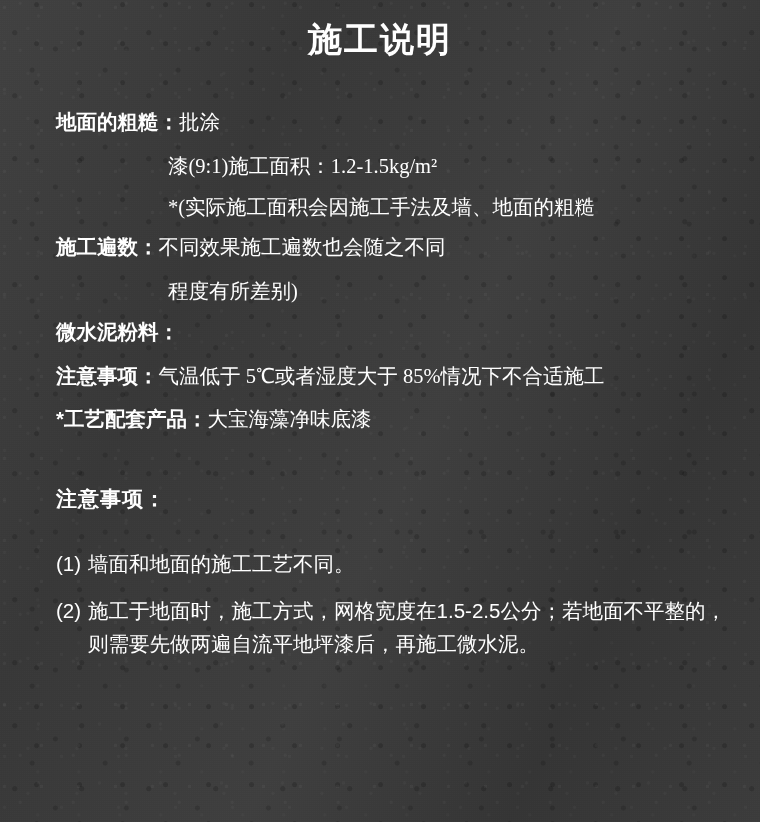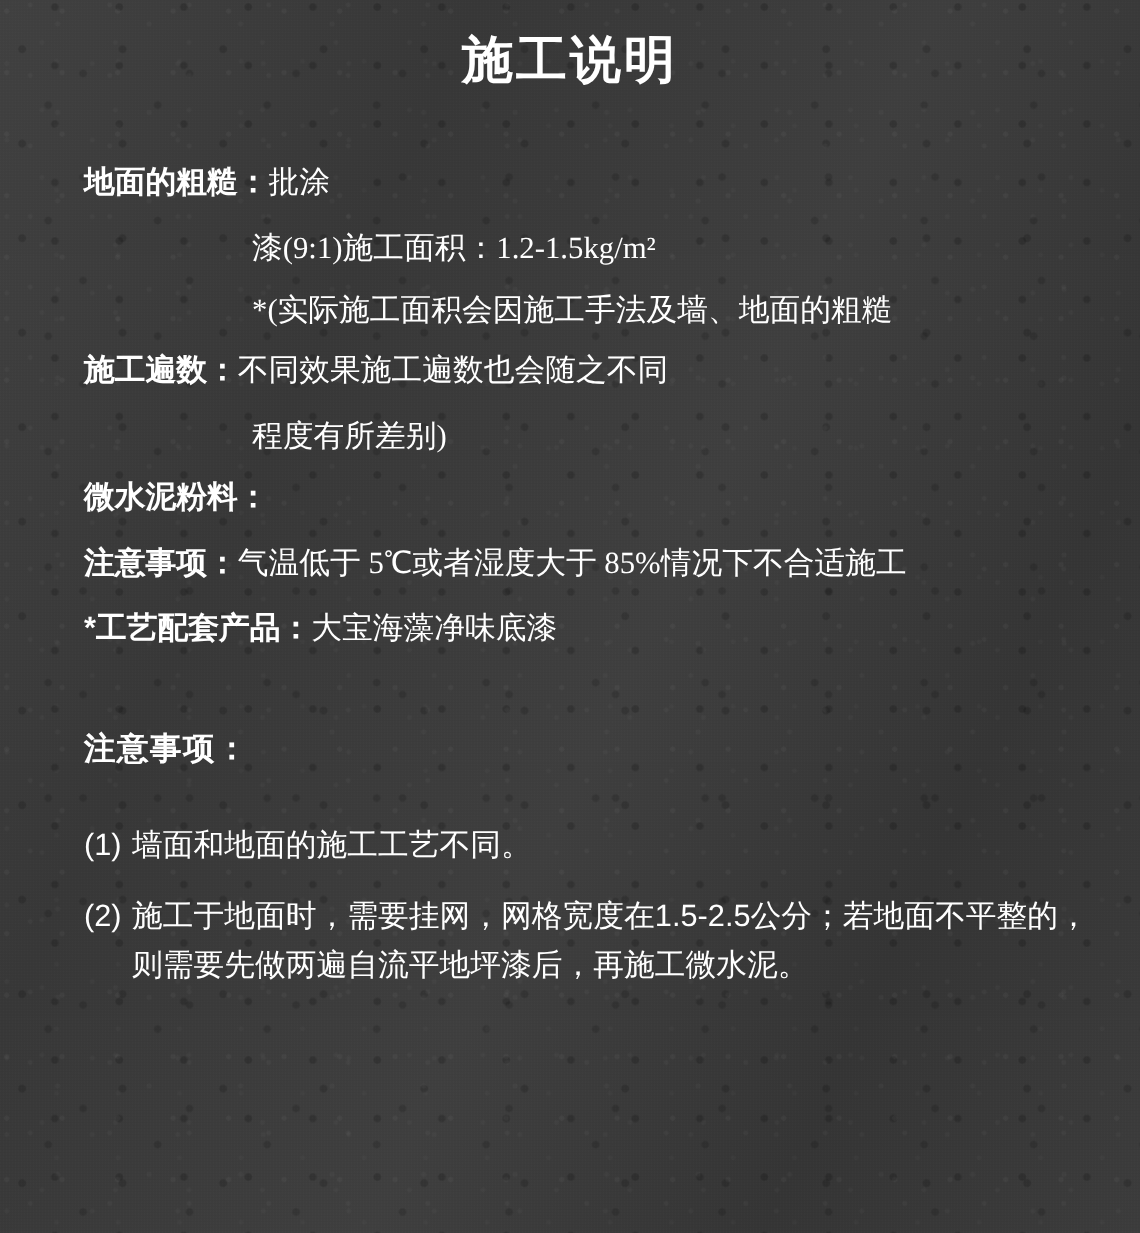--- a/index.html
+++ b/index.html
@@ -157,17 +157,17 @@
 
     <div class="section-head">注意事项：</div>
 
     <div class="numbered">
       <span class="num">(1)</span>
       <span class="text">墙面和地面的施工工艺不同。</span>
     </div>
 
     <div class="numbered">
       <span class="num">(2)</span>
-      <span class="text">施工于地面时，需要挂网，网格宽度在1.5-2.5公分；若地面不平整的，则需要先做两遍自流平地坪漆后，再施工微水泥。</span>
+      <span class="text">施工于地面时，施工方式，网格宽度在1.5-2.5公分；若地面不平整的，则需要先做两遍自流平地坪漆后，再施工微水泥。</span>
     </div>
 
   </div>
 </div>
 
 </body></html>

